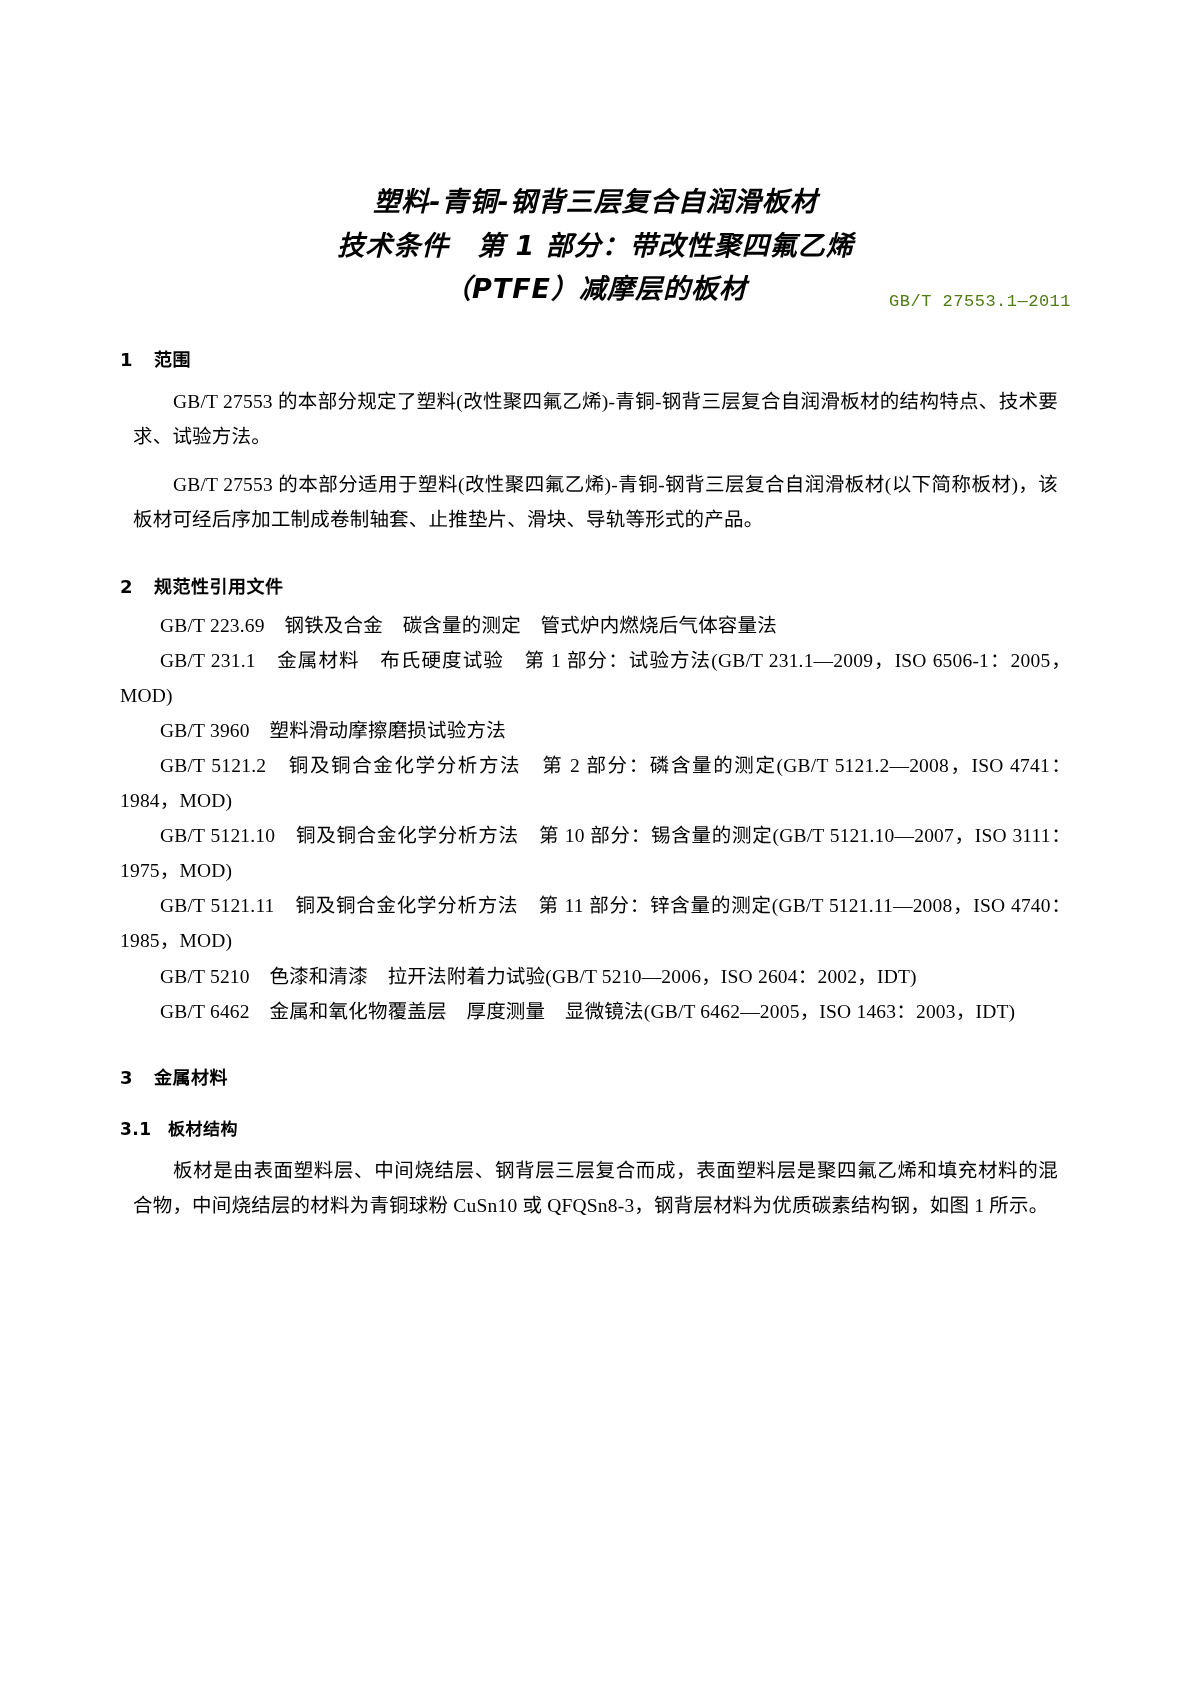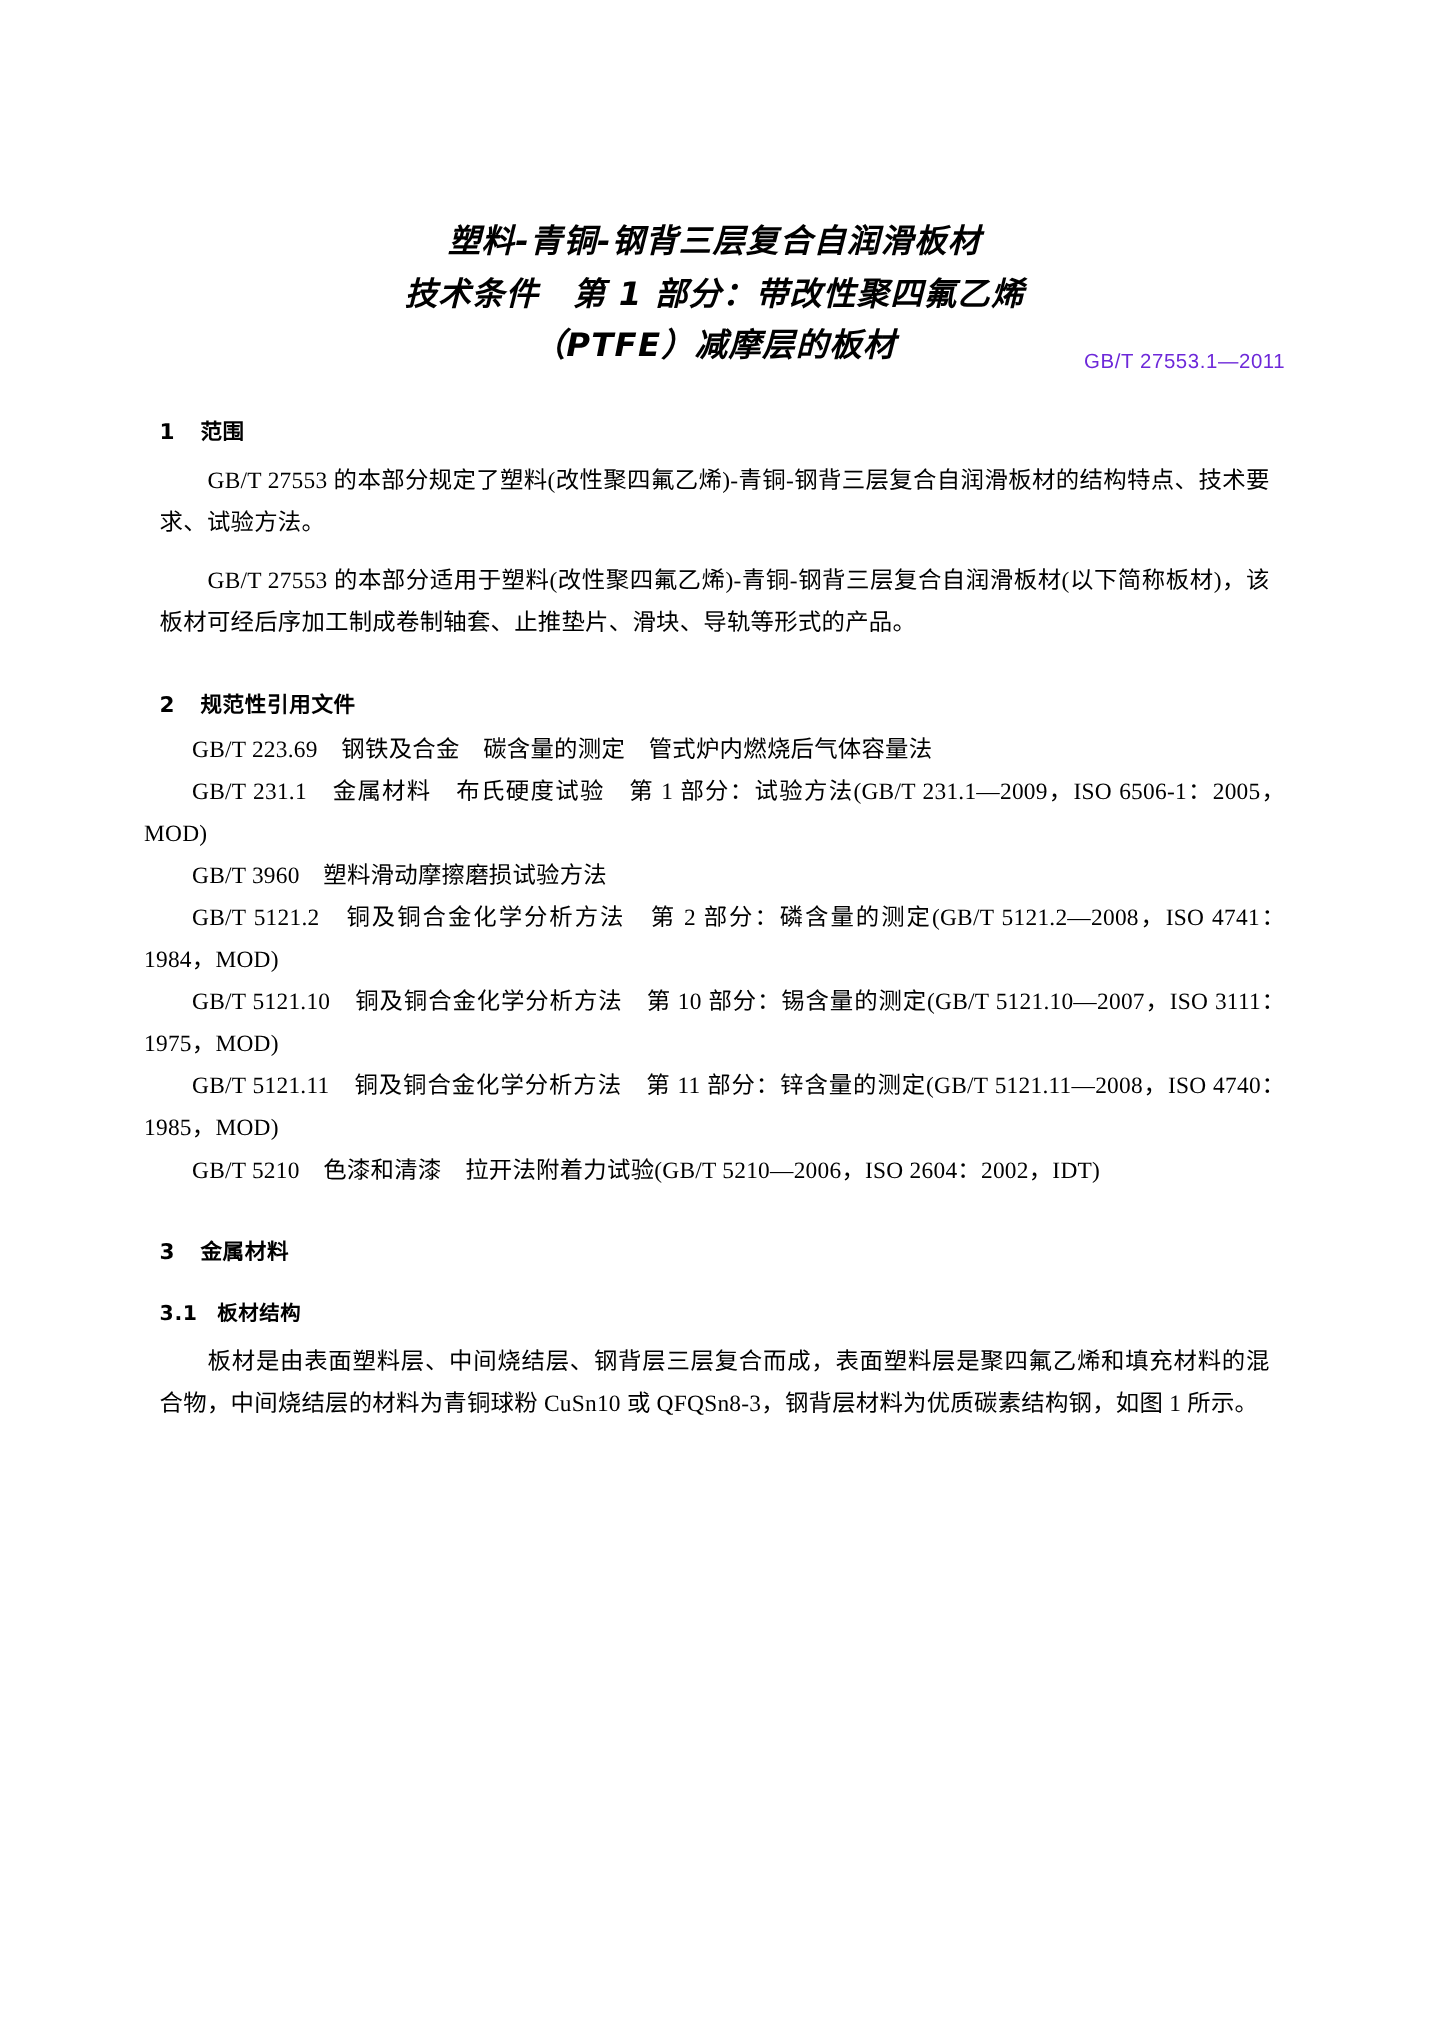--- a/index.html
+++ b/index.html
@@ -21,24 +21,24 @@
     height: 1684px;
     box-sizing: border-box;
     padding: 0 120px;
   }
 
   
   .header {
     position: absolute;
     top: 112px;
     right: 120px;
-    font-family: Liberation Sans, sans-serif;
+    font-family: Liberation Mono, monospace;
     font-size: 17px;
     letter-spacing: 0.5px;
-    color: #6d28d9;
+    color: #4d7c0f;
   }
 
   
   .title-block {
     margin-top: 180px;
     text-align: center;
     font-family: "DejaVu Sans", "Liberation Sans", sans-serif;
     font-weight: bold;
     font-size: 27px;
     line-height: 1.62;
@@ -50,21 +50,20 @@
   }
 
   
   .sec-heading {
     font-family: "DejaVu Sans", "Liberation Sans", sans-serif;
     font-weight: bold;
     font-size: 18px;
     letter-spacing: 0.5px;
     margin-top: 34px;
     margin-bottom: 10px;
-    margin-left: 13px;
   }
   .sec-heading .num {
     display: inline-block;
     min-width: 34px;
   }
   .sec-heading.sub {
     font-size: 17px;
     margin-top: 26px;
   }
   .sec-heading.sub .num {
@@ -113,20 +112,21 @@
     <span class="num">2</span><span>规范性引用文件</span>
   </div>
   <div class="refs">
     <p class="body hang">GB/T 223.69　钢铁及合金　碳含量的测定　管式炉内燃烧后气体容量法</p>
     <p class="body hang">GB/T 231.1　金属材料　布氏硬度试验　第 1 部分：试验方法(GB/T 231.1—2009，ISO 6506-1：2005，MOD)</p>
     <p class="body hang">GB/T 3960　塑料滑动摩擦磨损试验方法</p>
     <p class="body hang">GB/T 5121.2　铜及铜合金化学分析方法　第 2 部分：磷含量的测定(GB/T 5121.2—2008，ISO 4741：1984，MOD)</p>
     <p class="body hang">GB/T 5121.10　铜及铜合金化学分析方法　第 10 部分：锡含量的测定(GB/T 5121.10—2007，ISO 3111：1975，MOD)</p>
     <p class="body hang">GB/T 5121.11　铜及铜合金化学分析方法　第 11 部分：锌含量的测定(GB/T 5121.11—2008，ISO 4740：1985，MOD)</p>
     <p class="body hang">GB/T 5210　色漆和清漆　拉开法附着力试验(GB/T 5210—2006，ISO 2604：2002，IDT)</p>
+    <p class="body hang">GB/T 6462　金属和氧化物覆盖层　厚度测量　显微镜法(GB/T 6462—2005，ISO 1463：2003，IDT)</p>
   </div>
 
   <div class="sec-heading">
     <span class="num">3</span><span>金属材料</span>
   </div>
 
   <div class="sec-heading sub">
     <span class="num">3.1</span><span>板材结构</span>
   </div>
   <p class="body indent">板材是由表面塑料层、中间烧结层、钢背层三层复合而成，表面塑料层是聚四氟乙烯和填充材料的混合物，中间烧结层的材料为青铜球粉 CuSn10 或 QFQSn8-3，钢背层材料为优质碳素结构钢，如图 1 所示。</p>

